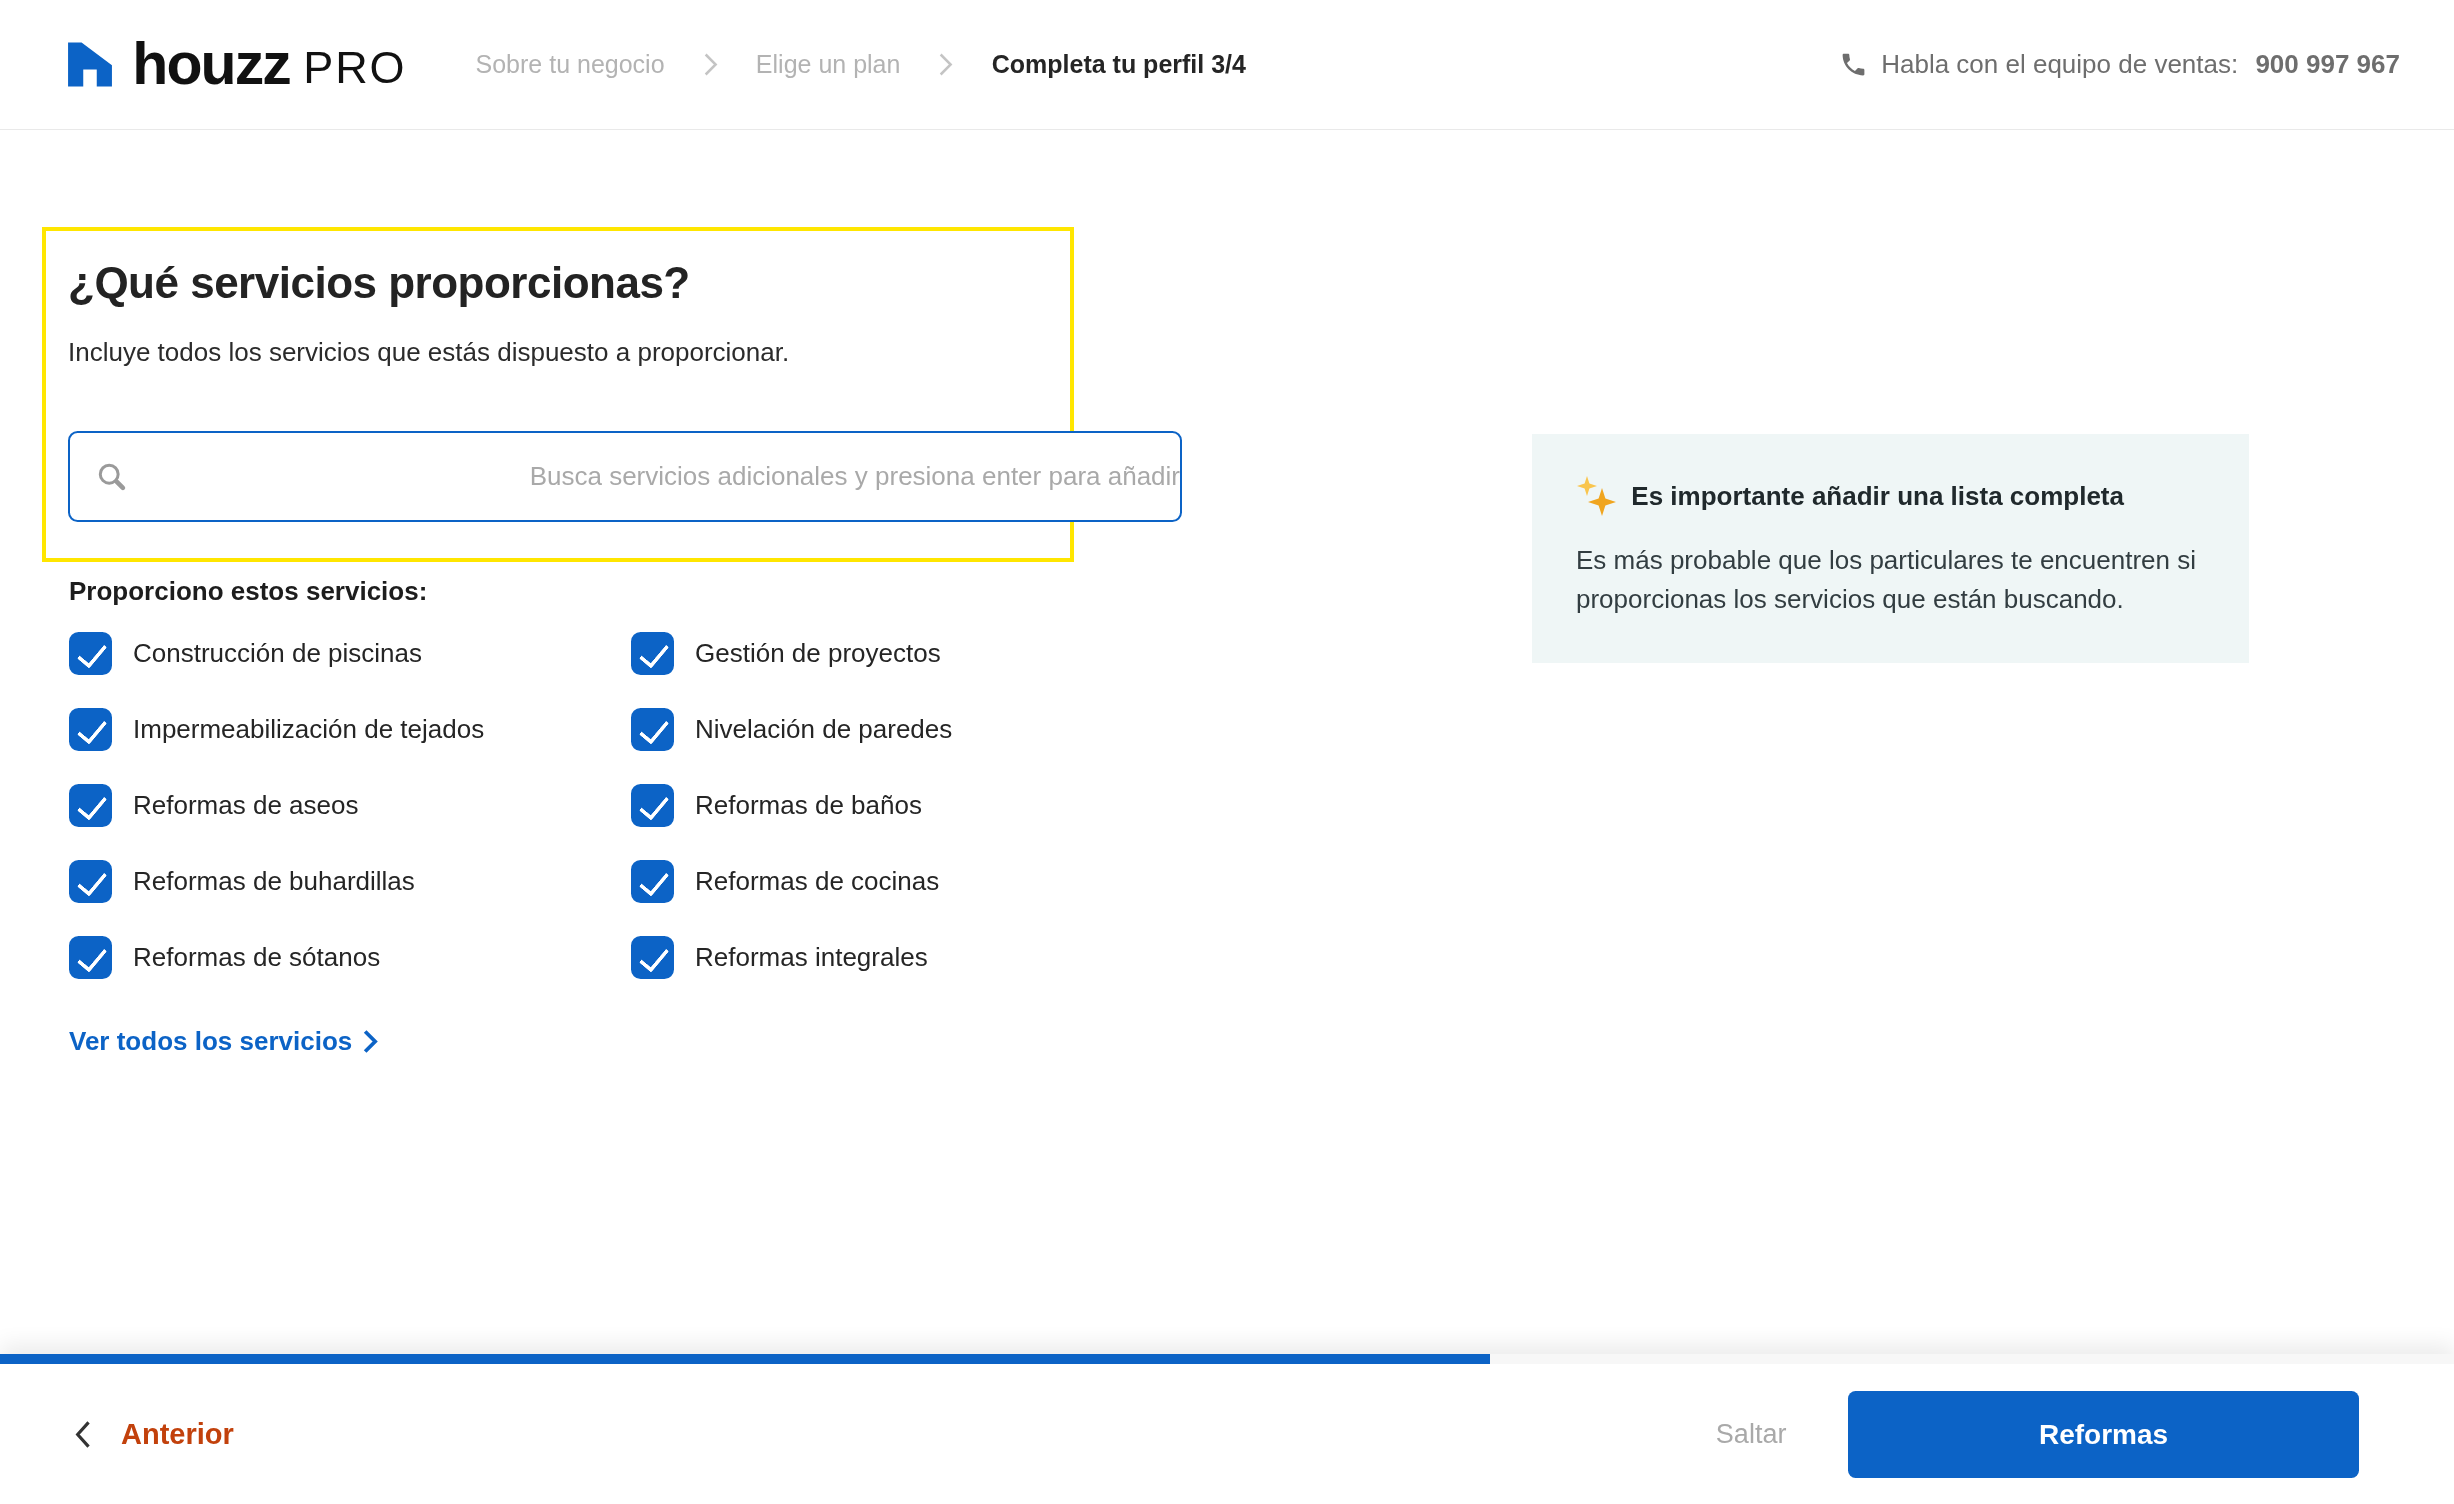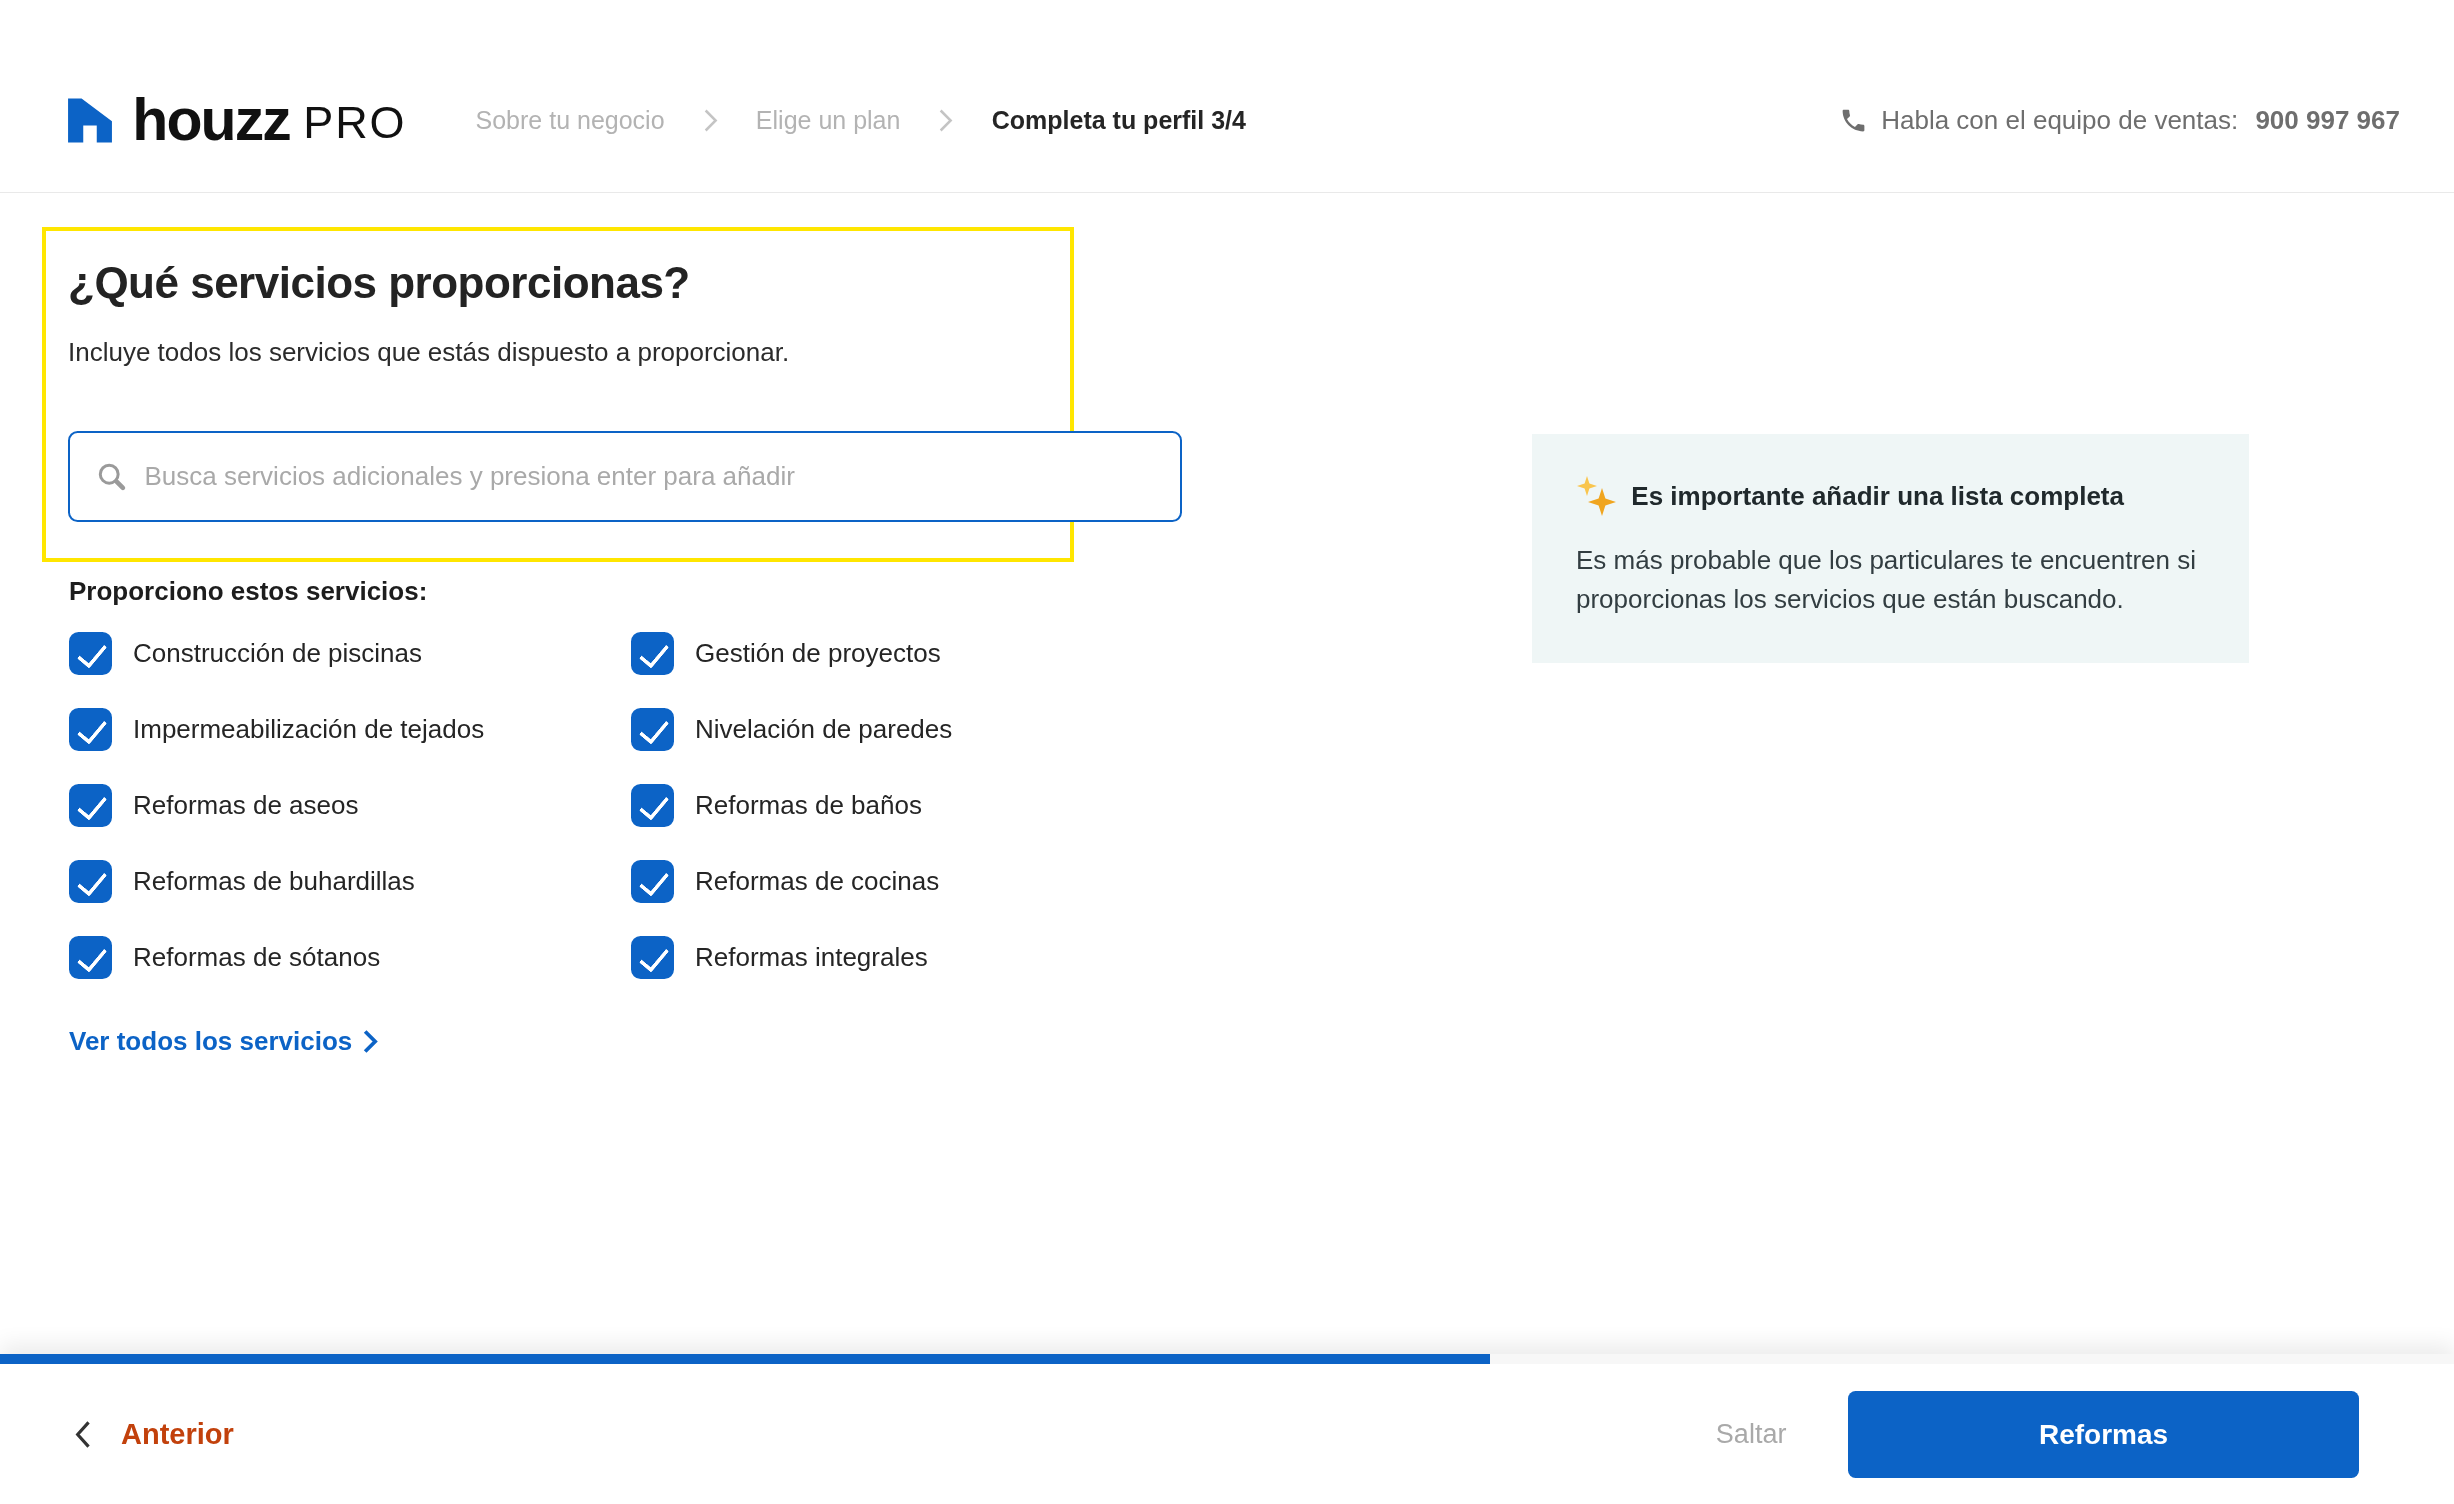--- a/index.html
+++ b/index.html
@@ -5,22 +5,22 @@
 <style>
   * { margin:0; padding:0; box-sizing:border-box; }
   html,body { width:2455px; height:1505px; }
   body {
     font-family:"Liberation Sans", sans-serif;
     background:#ffffff; color:#252525; overflow:hidden; position:relative;
   }
 
   
   .header {
-    height:145px; display:flex; align-items:center;
-    padding:0 55px 0 63px; border-bottom:1.9px solid #e9e9e9; background:#fff;margin-top:48px;
+    height:130px; display:flex; align-items:center;
+    padding:0 55px 0 63px; border-bottom:1.9px solid #e9e9e9; background:#fff;
   }
   .logo { display:flex; align-items:center; cursor:pointer; }
   .logo-icon { width:54px; height:61px; margin-right:15.3px; }
   .logo-brand { font-size:59px; font-weight:800; letter-spacing:-1.9px; color:#111; line-height:1; }
   .logo-suffix { font-size:45px; font-weight:400; letter-spacing:1.9px; color:#111; margin-left:13.4px; line-height:1; padding-top:5.7px; }
 
   .breadcrumbs { display:flex; align-items:center; margin-left:69px; gap:38px;text-align:center; }
   .crumb { font-size:25px; color:#b3b3b3; white-space:nowrap; cursor:pointer; }
   .crumb.active { color:#252525; font-weight:700; cursor:default; }
   .crumb-sep { display:flex; align-items:center; }
@@ -35,21 +35,21 @@
   }
   .hero h1 { font-size:44px; font-weight:700; color:#232323; letter-spacing:-0.5px; }
   .hero .subtitle { font-size:26px; color:#2b2b2b; margin-top:29px; }
   .searchbox {
     margin-top:63px; width:1114px; height:91px;
     border:2.9px solid #0c63c6; border-radius:9.6px; background:#fff;
     display:flex; align-items:center; padding-left:25px; gap:17px; cursor:text;
   }
   .searchbox input {
     border:none; outline:none; flex:1; font-size:26px; color:#252525;
-    font-family:"Liberation Sans", sans-serif; background:transparent; height:80%;
+    font-family:"Liberation Sans", sans-serif; background:transparent; height:80%;text-align:right;
   }
   .searchbox input::placeholder { color:#a9a9a9; }
 
   
   .services-section { position:absolute; left:69px; top:576px; }
   .services-label { font-size:26px; font-weight:700; color:#1d1d1d; margin-bottom:25px; }
   .services-grid {
     display:grid; grid-template-columns:562px auto; row-gap:33px; column-gap:0;
   }
   .service-item { display:flex; align-items:center; gap:21px; cursor:pointer; }

